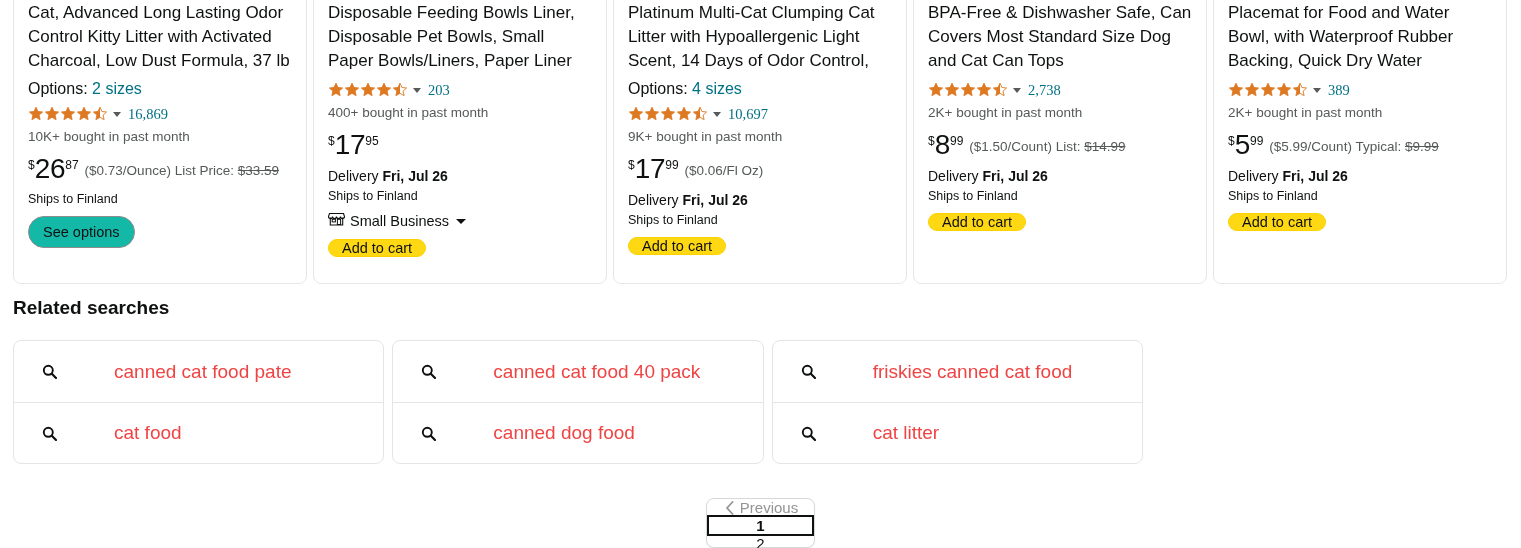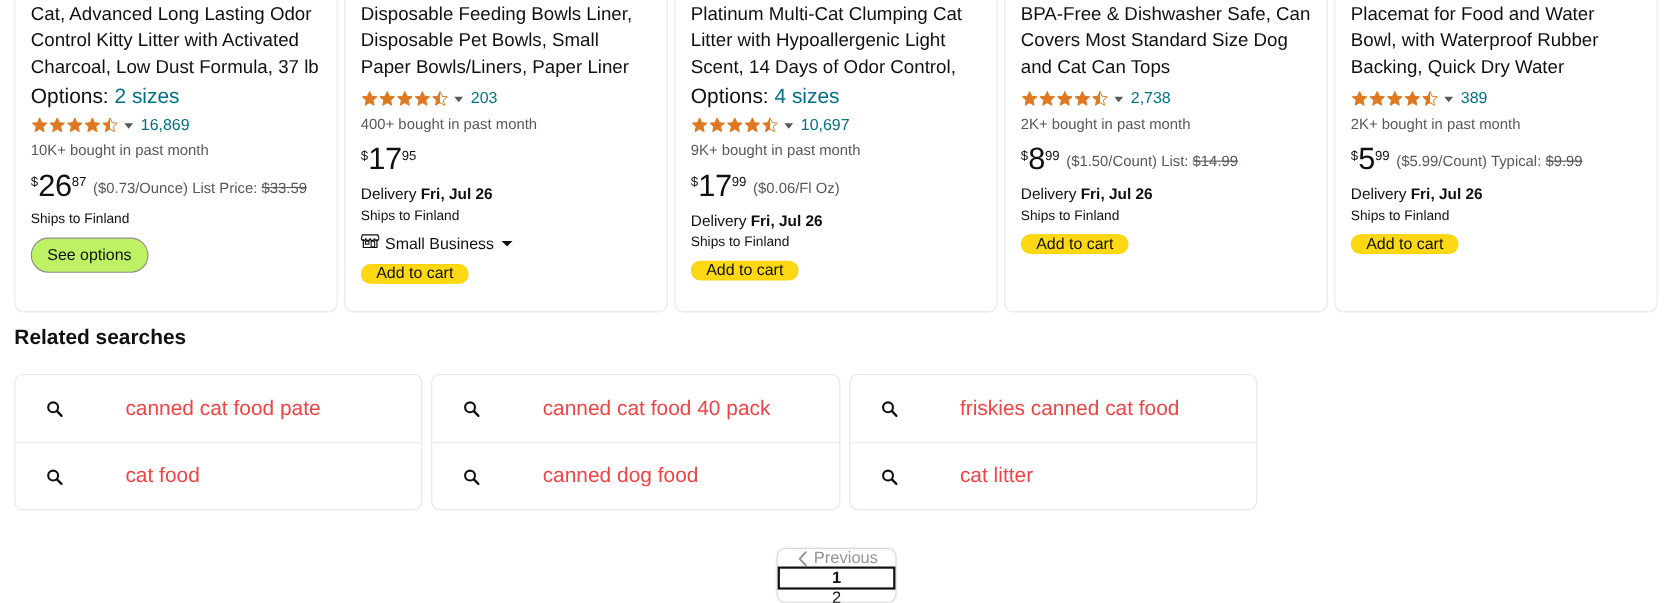--- a/index.html
+++ b/index.html
@@ -31,28 +31,28 @@
   .product-card:first-child { margin-left: 13px; }
   .product-card:last-child { margin-right: 0; }
 
   .p-title {
     font-size: 17px; line-height: 24px;
     color: #0F1111; font-weight: 400;
     margin-bottom: 7px;
     max-height: 72px; overflow: hidden;
   }
   .p-options {
-    font-size: 19px; line-height: 18px; color: #0F1111;
+    font-size: 16px; line-height: 18px; color: #0F1111;
     margin-bottom: 6px;
   }
   .p-options .opt-link { color: #007185; }
 
   .p-rating-row {
     display: flex; align-items: center; gap: 3px;
-    margin-bottom: 3px; height: 20px;
+    margin-bottom: 3px; height: 20px; font-family: Liberation Serif, serif;
   }
   .stars-wrap { font-size: 17px; letter-spacing: 0; line-height: 17px; }
   .star-svg { display: block; }
   .rating-caret {
     width: 0; height: 0; margin-left: 2px; margin-right: 4px;
     border-left: 4.5px solid transparent;
     border-right: 4.5px solid transparent;
     border-top: 5px solid #565959;
   }
   .review-count { font-size: 14.5px; color: #007185; }
@@ -93,21 +93,21 @@
   }
 
   .btn-cart {
     background: #FFD814; border: 1px solid #FCD200;
     border-radius: 17px; color: #0F1111;
     font-size: 14.5px; font-family: inherit;
     padding: 0 13px; cursor: pointer;
     align-self: flex-start; margin-top: 2px;
   }
   .btn-options {
-    background: #bef264; border: 1px solid #8d8d8d;
+    background: #14b8a6; border: 1px solid #8d8d8d;
     border-radius: 18px; color: #0F1111;
     font-size: 14.5px; font-family: inherit;
     padding: 7px 14px; cursor: pointer;
     align-self: flex-start; margin-top: 2px;
   }
 
   
   .related-section { position: absolute; left: 13px; top: 297px; width: 1130px; }
   .related-title { font-size: 19px; font-weight: 700; color: #0F1111; margin-bottom: 21px; }
   .related-grid { display: flex; gap: 8px; }

